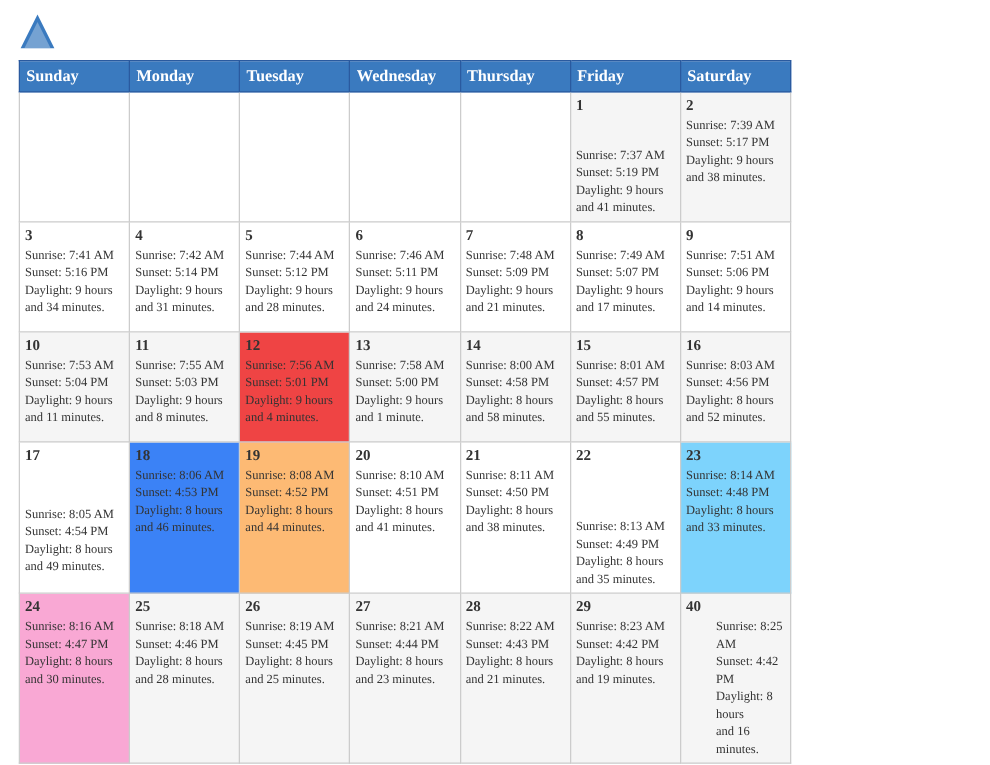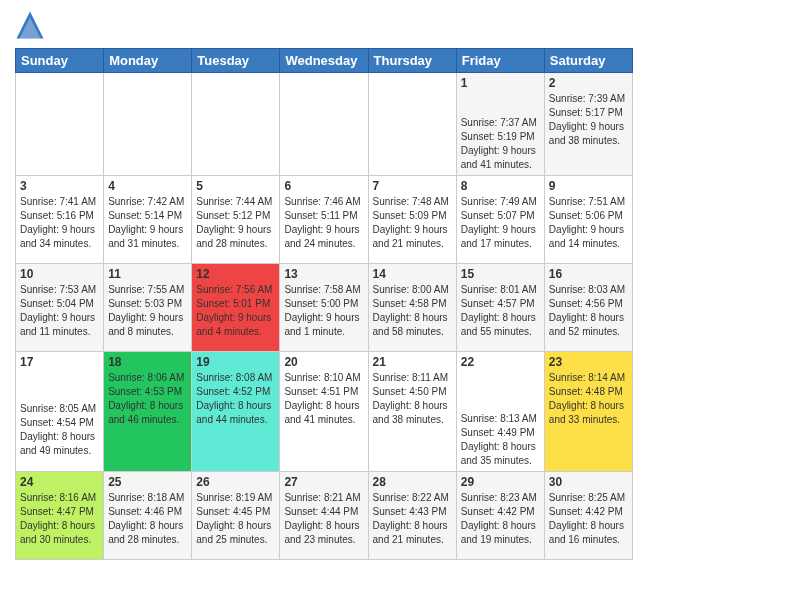--- a/index.html
+++ b/index.html
@@ -7,20 +7,21 @@
       font-family: Arial, sans-serif;
       background: #fff;
       width: 792px;
       height: 612px;
       overflow: hidden;
     }
     .page {
       width: 648px;
       height: 612px;
       padding: 10px 15px;
+      font-family: Liberation Serif, serif;
     }
     .header {
       display: flex;
       justify-content: space-between;
       align-items: flex-start;
       margin-bottom: 8px;
     }
     .logo {
       display: flex;
       align-items: center;
@@ -258,28 +259,28 @@
           </td>
         </tr>
         <tr>
           <td style="background: rgb(255, 255, 255);">
             <span class="day-number">17</span>
             <div class="day-info" style="white-space: pre-line; margin-top: 33px;">Sunrise: 8:05 AM
 Sunset: 4:54 PM
 Daylight: 8 hours
 and 49 minutes.</div>
           </td>
-          <td style="background: #22c55e; margin-top: 24px;">
+          <td style="background: #3b82f6; margin-top: 24px;">
             <span class="day-number">18</span>
             <div class="day-info" style="white-space: pre-line;">Sunrise: 8:06 AM
 Sunset: 4:53 PM
 Daylight: 8 hours
 and 46 minutes.</div>
           </td>
-          <td style="background: #5eead4;">
+          <td style="background: #fdba74;">
             <span class="day-number">19</span>
             <div class="day-info" style="white-space: pre-line;">Sunrise: 8:08 AM
 Sunset: 4:52 PM
 Daylight: 8 hours
 and 44 minutes.</div>
           </td>
           <td style="background: rgb(255, 255, 255);">
             <span class="day-number">20</span>
             <div class="day-info" style="white-space: pre-line;">Sunrise: 8:10 AM
 Sunset: 4:51 PM
@@ -293,30 +294,30 @@
 Daylight: 8 hours
 and 38 minutes.</div>
           </td>
           <td style="background: rgb(255, 255, 255);">
             <span class="day-number">22</span>
             <div class="day-info" style="white-space: pre-line; margin-top: 43px;">Sunrise: 8:13 AM
 Sunset: 4:49 PM
 Daylight: 8 hours
 and 35 minutes.</div>
           </td>
-          <td style="background: #fde047; margin-left: 16px;">
+          <td style="background: #7dd3fc; margin-left: 16px;">
             <span class="day-number">23</span>
             <div class="day-info" style="white-space: pre-line;">Sunrise: 8:14 AM
 Sunset: 4:48 PM
 Daylight: 8 hours
 and 33 minutes.</div>
           </td>
         </tr>
         <tr>
-          <td style="background: #bef264;">
+          <td style="background: #f9a8d4;">
             <span class="day-number">24</span>
             <div class="day-info" style="white-space: pre-line;">Sunrise: 8:16 AM
 Sunset: 4:47 PM
 Daylight: 8 hours
 and 30 minutes.</div>
           </td>
           <td style="background: rgb(245, 245, 245);">
             <span class="day-number">25</span>
             <div class="day-info" style="white-space: pre-line;">Sunrise: 8:18 AM
 Sunset: 4:46 PM
@@ -345,22 +346,22 @@
 and 21 minutes.</div>
           </td>
           <td style="background: rgb(245, 245, 245);">
             <span class="day-number">29</span>
             <div class="day-info" style="white-space: pre-line;">Sunrise: 8:23 AM
 Sunset: 4:42 PM
 Daylight: 8 hours
 and 19 minutes.</div>
           </td>
           <td style="background: rgb(245, 245, 245);">
-            <span class="day-number">30</span>
-            <div class="day-info" style="white-space: pre-line;">Sunrise: 8:25 AM
+            <span class="day-number">40</span>
+            <div class="day-info" style="white-space: pre-line; margin-left: 24px;">Sunrise: 8:25 AM
 Sunset: 4:42 PM
 Daylight: 8 hours
 and 16 minutes.</div>
           </td>
         </tr>
       </tbody>
   </table>
 </div>
 
 </body></html>

